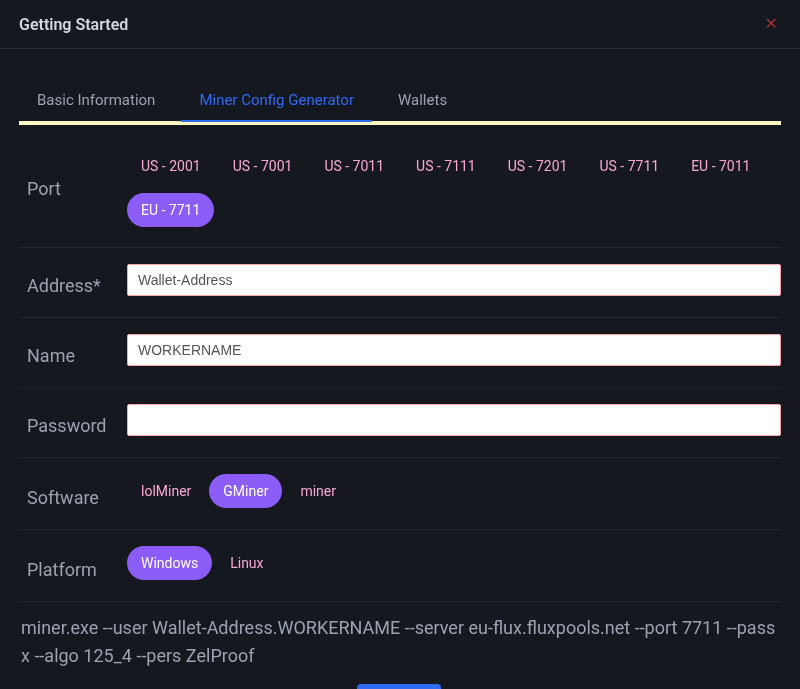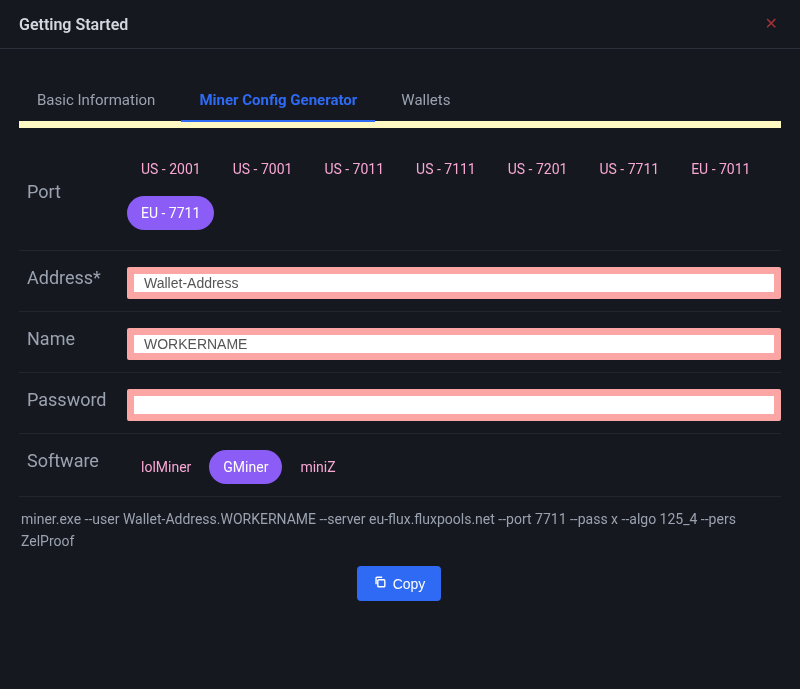--- a/index.html
+++ b/index.html
@@ -33,46 +33,45 @@
     padding: 2px 6px;
     line-height: 1;
   }
   .body {
     flex: 1;
     padding: 32px 19px 16px 19px;
     display: flex; flex-direction: column;
   }
   .tabs {
     display: flex;
-    border-bottom: 7px solid #fef9c3;
+    border-bottom: 4px solid #fef9c3;
     gap: 8px;
   }
   .tab {
     padding: 10px 18px 12px 18px;
     color: #9ba2b0;
     cursor: pointer;
     font-size: 15px;
     position: relative;
   }
   .tab.active {
     color: #2f6af4;
-    font-weight: bold;
   }
   .tab.active::after {
     content: "";
     position: absolute;
     left: 0; right: 0; bottom: -1px;
     height: 2px;
     background: #2f6af4;
   }
   .section-sep { border-bottom: 1px solid #22252e; }
   .row {
     display: flex;
-    align-items: flex-start;
-    padding: 16px 0 12px 8px;
+    align-items: flex-end;
+    padding: 16px 0 21px 8px;
     min-height: 60px;
   }
   .row-port { align-items: center; padding: 24px 0 20px 8px; }
   .label {
     width: 100px;
     flex-shrink: 0;
     color: #9ba2b0;
     font-size: 18px;
   }
   .control { flex: 1; }
@@ -88,31 +87,31 @@
   .pill:not(:last-child) { margin-right: 4px; }
   .pill.active {
     background: #8b5cf6;
     color: #ffffff;
   }
   .port-options .pill { margin-right: 4px; }
   .text-input {
     width: 100%;
     height: 32px;
     background: #ffffff;
-    border: 7px solid #fca5a5;
+    border: 1px solid #fca5a5;
     border-radius: 2px;
     padding: 6px 10px;
     font-size: 14px;
     color: #333;
     outline: none;
   }
   .text-input::placeholder { color: #555; }
   .command {
     color: #9ba2b0;
-    font-size: 14px;
+    font-size: 18px;
     line-height: 1.55;
     padding: 12px 2px 0 2px;
   }
   .copy-row {
     display: flex;
     justify-content: center;
     padding: 14px 2px 6px 0;
   }
   .btn {
     background: #2f6af4;
@@ -177,24 +176,31 @@
       <div class="control">
         <input class="text-input" type="text" placeholder="" style="">
       </div>
     </div>
 
     <div class="row section-sep">
       <div class="label">Software</div>
       <div class="control pills">
         <div class="pill">lolMiner</div>
         <div class="pill active">GMiner</div>
-        <div class="pill">miniZ</div>
-      </div>
-    </div>
-
+        <div class="pill">miner</div>
+      </div>
+    </div>
+
+    <div class="row section-sep">
+      <div class="label">Platform</div>
+      <div class="control pills">
+        <div class="pill active">Windows</div>
+        <div class="pill">Linux</div>
+      </div>
+    </div>
 
     <div class="command">miner.exe --user Wallet-Address.WORKERNAME --server eu-flux.fluxpools.net --port 7711 --pass x --algo 125_4 --pers ZelProof</div>
 
     <div class="copy-row">
       <button class="btn copy-btn">
         <span>
           <svg viewBox="0 0 16 16" fill="none" stroke="currentColor" stroke-width="1.6">
             <rect x="5.5" y="5.5" width="8" height="8" rx="1"></rect>
             <path d="M3.5 10.5 V3.5 a1 1 0 0 1 1 -1 H10.5"></path>
           </svg>

